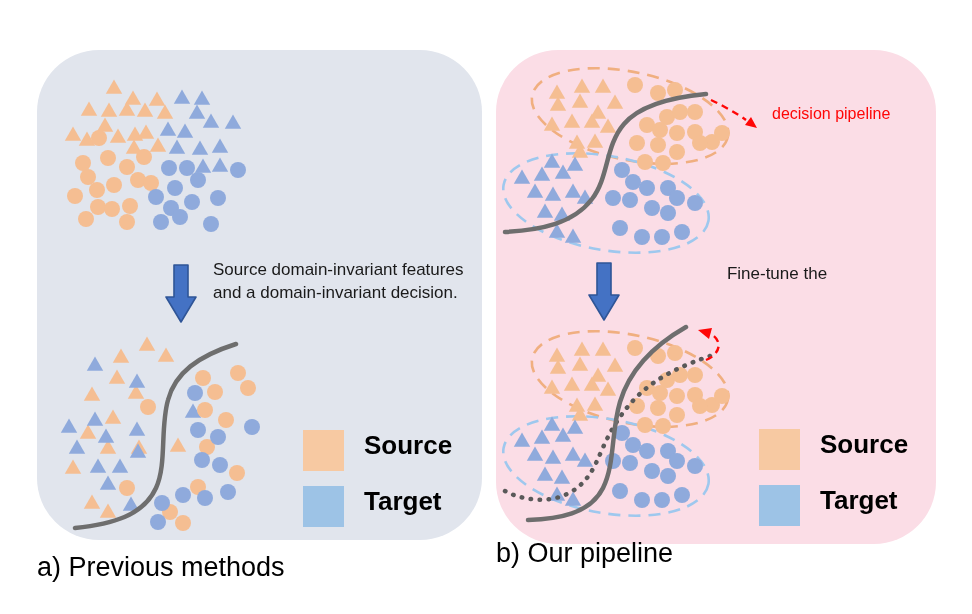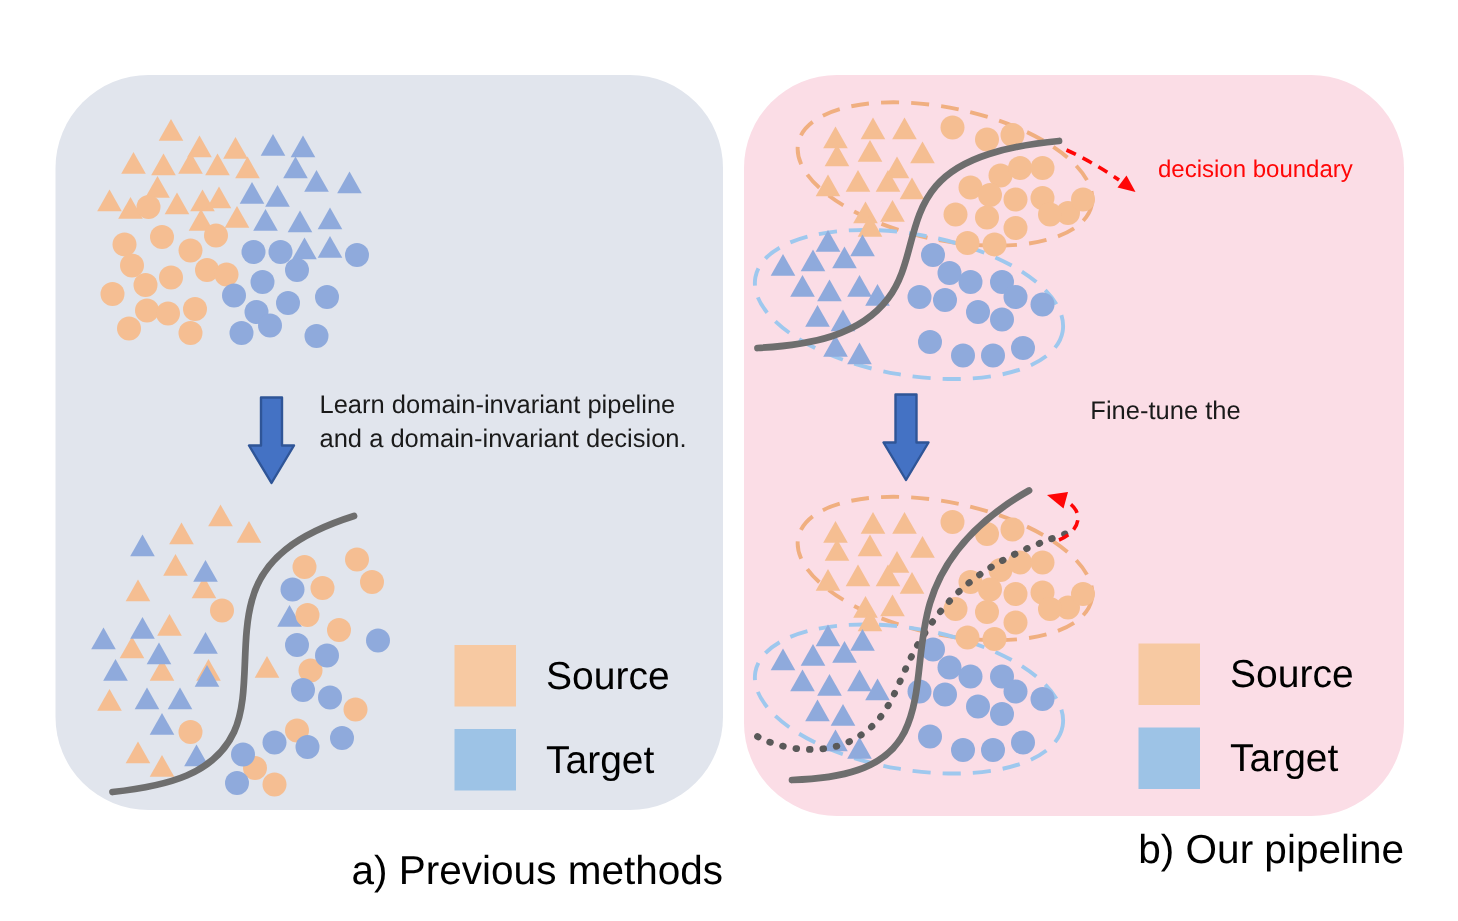--- a/index.html
+++ b/index.html
@@ -18,27 +18,27 @@
   .curve-solid{fill:none;stroke:var(--boundary-gray);stroke-width:4.5;stroke-linecap:round;}
   .curve-dotted{fill:none;stroke:var(--boundary-gray-dark);stroke-width:4.5;stroke-linecap:round;stroke-dasharray:0.5 8.5;}
   .red-dash{fill:none;stroke:var(--annotation-red);stroke-width:2.4;stroke-dasharray:7 5;}
   .red-head{fill:var(--annotation-red);}
   .flow-arrow{fill:var(--flow-arrow-fill);stroke:var(--flow-arrow-edge);stroke-width:1.6;stroke-linejoin:round;}
   .overlay{position:absolute;z-index:3;}
   .flow-text{font-size:17px;line-height:23px;color:var(--text-dark);}
   .flow-text-left{left:213px;top:258px;width:290px;}
   .flow-text-right{left:637px;top:262px;width:280px;text-align:center;}
   .red-note{left:772px;top:103px;width:180px;font-size:16px;line-height:22px;color:var(--annotation-red);}
-  .caption{font-size:27px;color:#000;text-align:right;margin-top:13px;}
+  .caption{font-size:27px;color:#000;text-align:left;}
   .caption-left{left:37px;top:552px;width:445px;}
   .caption-right{left:496px;top:538px;width:440px;}
   .legend{display:block;}
   .legend-left{left:303px;top:430px;}
   .legend-right{left:759px;top:429px;}
-  .legend-row{display:flex;align-items:center;gap:20px;margin-bottom:15px;}
+  .legend-row{display:flex;gap:20px;margin-bottom:15px;font-weight:bold;}
   .swatch{width:41px;height:41px;flex:0 0 auto;}
   .swatch-source{background:var(--legend-source);}
   .swatch-target{background:var(--legend-target);}
   .legend-label{font-size:26px;color:#000;}
 </style>
 </head>
 <body>
 
 <div class="figure">
 
@@ -299,30 +299,30 @@
         <path d="M 706 360 C 719 355 725 341 709 333" class="red-dash"></path>
         <polygon points="698,330 712,328 709,339" class="red-head"></polygon>
       </g>
     <g>
         <polygon points="174,265 188,265 188,297 196,297 181,322 166,297 174,297" class="flow-arrow"></polygon>
         <polygon points="597,263 611,263 611,295 619,295 604,320 589,295 597,295" class="flow-arrow"></polygon>
       </g>
   </svg>
 
   <div class="overlay flow-text flow-text-left">
-    <div>Learn domain-invariant pipeline</div>
+    <div>Source domain-invariant features</div>
     <div>and a domain-invariant decision.</div>
   </div>
 
   <div class="overlay flow-text flow-text-right">
     <div>Fine-tune the</div>
   </div>
 
   <div class="overlay red-note">
-    <div>decision boundary</div>
+    <div>decision pipeline</div>
   </div>
 
   <div class="overlay legend legend-left">
     <div class="legend-row">
       <span class="swatch swatch-source"></span>
       <span class="legend-label">Source</span>
     </div>
     <div class="legend-row">
       <span class="swatch swatch-target"></span>
       <span class="legend-label">Target</span>

